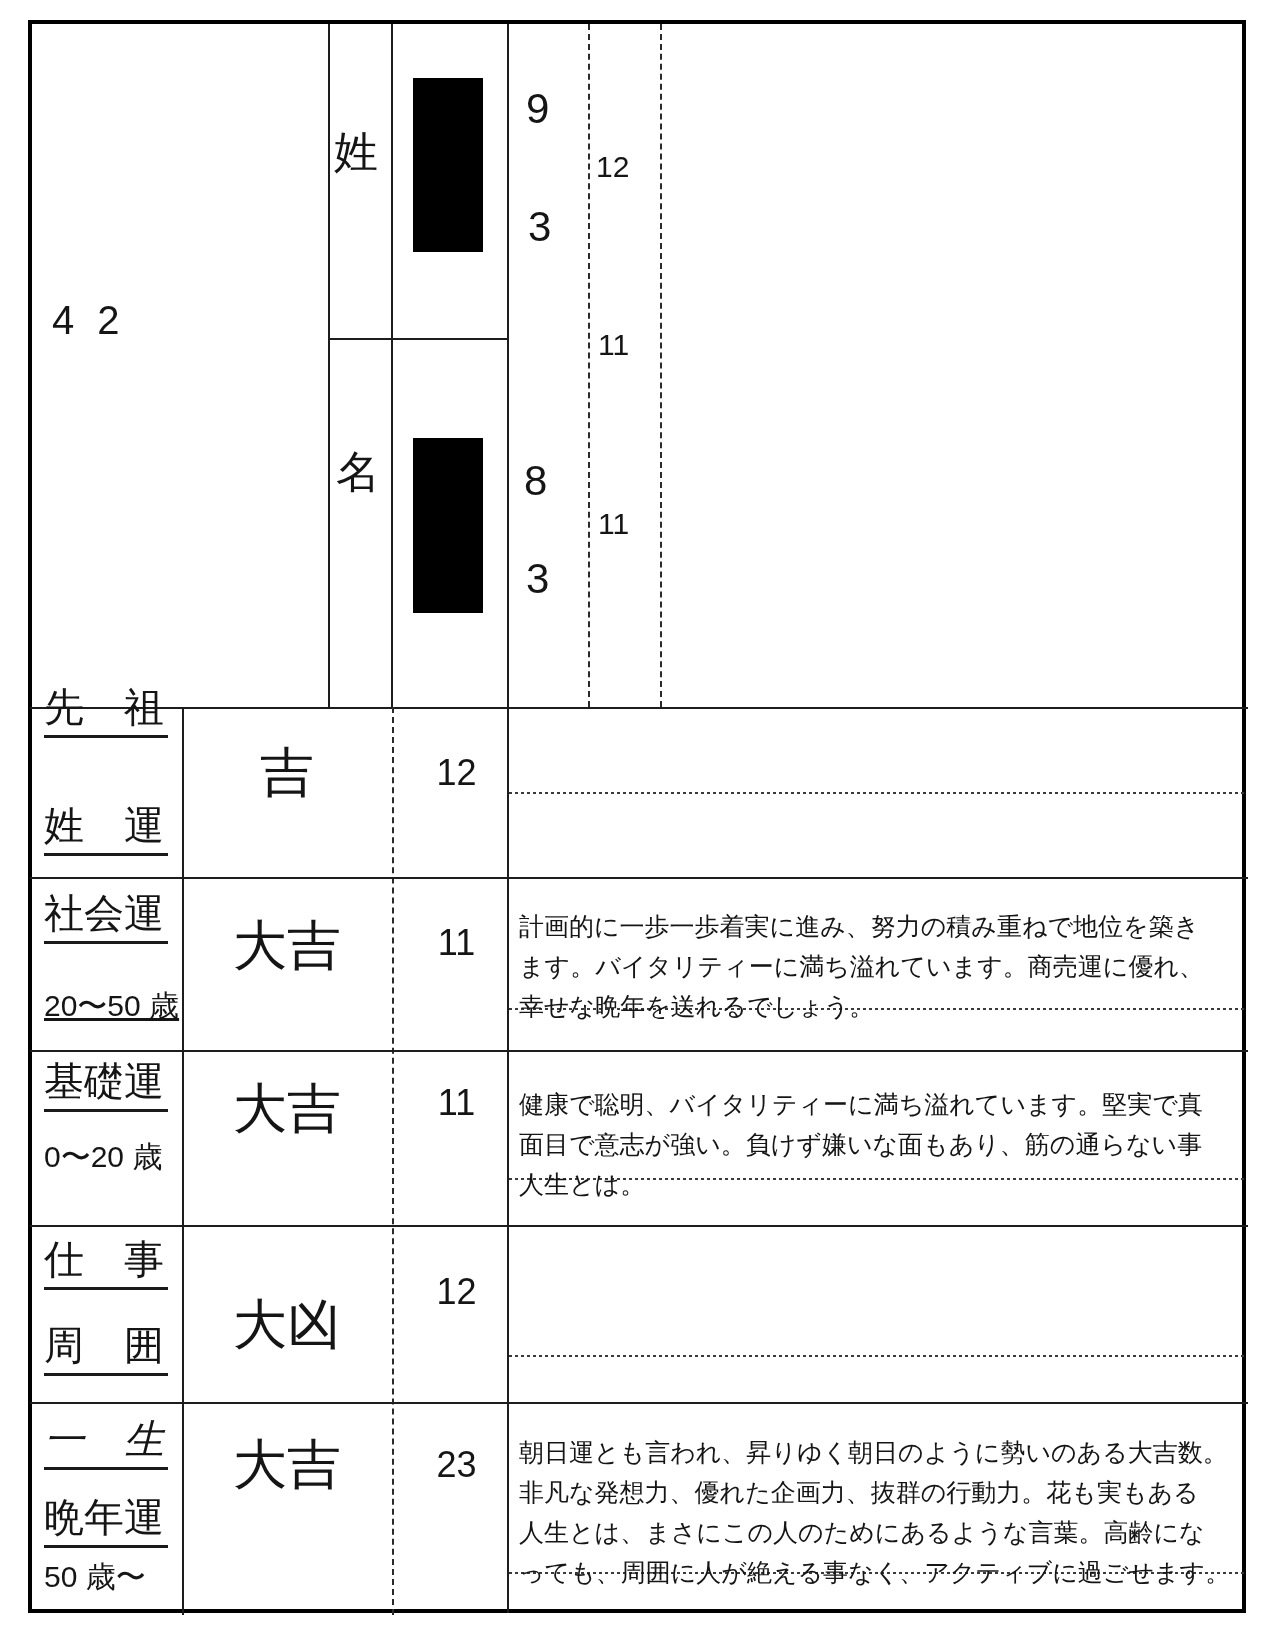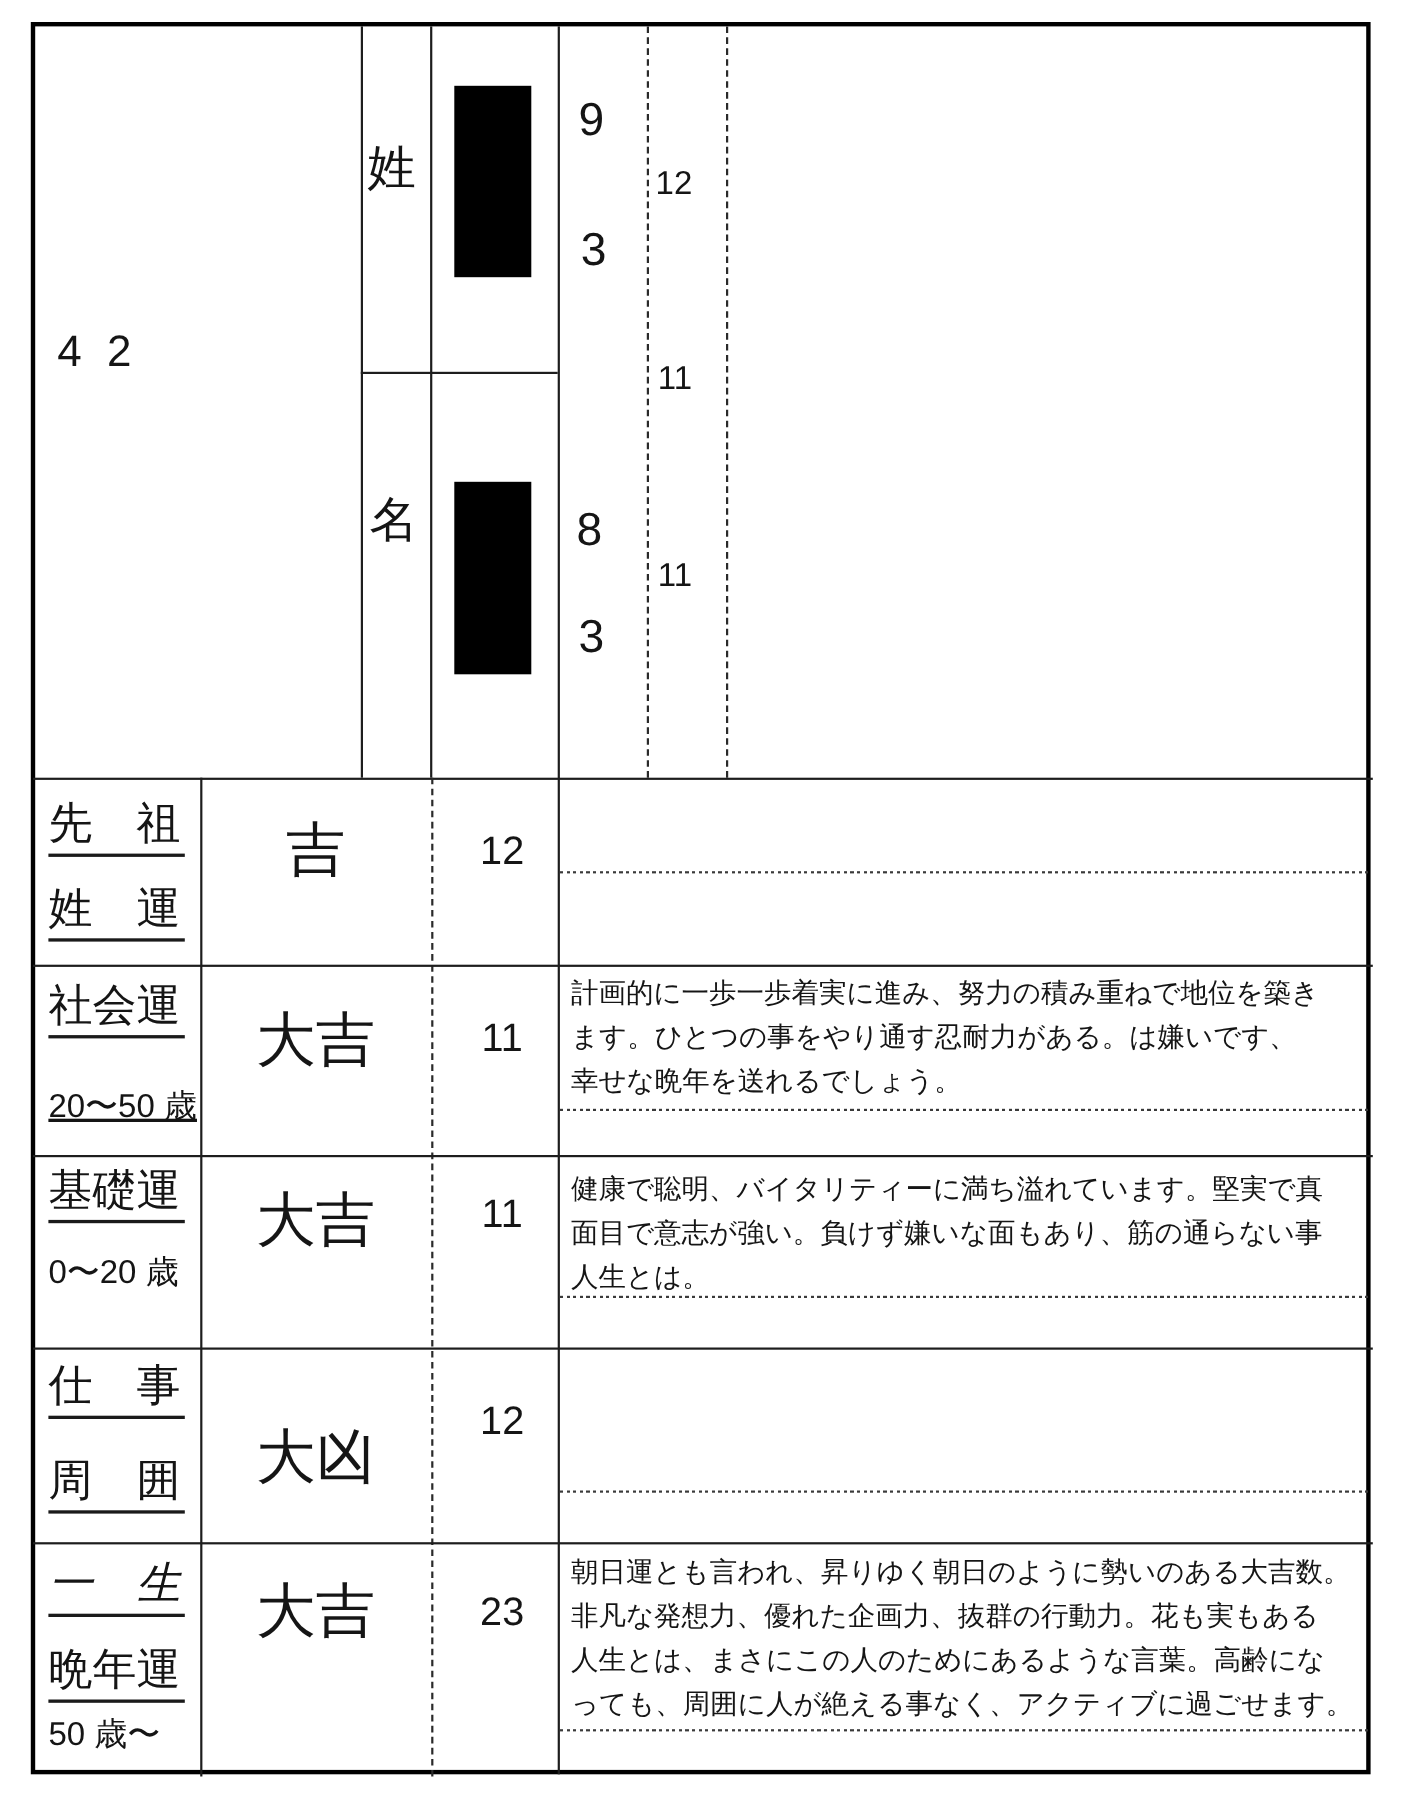--- a/index.html
+++ b/index.html
@@ -21,21 +21,21 @@
   .stroke-num{font-family:"Liberation Sans",sans-serif;font-size:42px;line-height:1;}
   .group-num{font-family:"Liberation Sans",sans-serif;font-size:30px;line-height:1;}
   .corner-num{font-family:"Liberation Sans",sans-serif;font-size:40px;line-height:1;letter-spacing:6px;}
   .row-label{font-size:40px;line-height:1;width:124px;display:inline-block;
              white-space:nowrap;}
   .row-label.u{border-bottom:3px solid #1a1a1a;padding-bottom:7px;}
   .row-sub{font-family:"Liberation Sans",sans-serif;font-size:30px;line-height:1;white-space:nowrap;}
   .grade{font-size:54px;line-height:1;width:210px;text-align:center;display:inline-block;}
   .res-num{font-family:"Liberation Sans",sans-serif;font-size:36px;line-height:1;
            width:115px;text-align:center;display:inline-block;padding-left:14px;box-sizing:border-box;}
-  .desc{font-size:25px;line-height:40px;}
+  .desc{font-size:25px;line-height:40px;margin-top:23px;}
   .desc div{white-space:nowrap;}
 </style>
 </head>
 <body>
 
 <div class="sheet">
 
   <div class="frame"></div>
 
   <div class="vl" style="left:328px;top:24px;height:683px;"></div>
@@ -68,32 +68,32 @@
 
   <span class="abs stroke-num" style="left:526px;top:88px;">9</span>
   <span class="abs stroke-num" style="left:528px;top:206px;">3</span>
   <span class="abs stroke-num" style="left:524px;top:460px;">8</span>
   <span class="abs stroke-num" style="left:526px;top:558px;">3</span>
 
   <span class="abs group-num" style="left:596px;top:152px;">12</span>
   <span class="abs group-num" style="left:598px;top:330px;">11</span>
   <span class="abs group-num" style="left:598px;top:509px;">11</span>
 
-  <span class="abs row-label u" style="left:44px;top:729px;">先　祖</span>
+  <span class="abs row-label u" style="left:44px;top:688px;">先　祖</span>
   <span class="abs row-label u" style="left:44px;top:806px;">姓　運</span>
   <span class="abs grade" style="left:182px;top:746px;">吉</span>
   <span class="abs res-num" style="left:392px;top:755px;">12</span>
 
   <span class="abs row-label u" style="left:44px;top:894px;">社会運</span>
   <span class="abs row-sub" style="left:44px;top:991px;text-decoration:underline;">20〜50 歳</span>
   <span class="abs grade" style="left:182px;top:919px;">大吉</span>
   <span class="abs res-num" style="left:392px;top:925px;">11</span>
   <div class="abs desc" style="left:519px;top:884px;width:716px;">
     <div>計画的に一歩一歩着実に進み、努力の積み重ねで地位を築き</div>
-    <div>ます。ひとつの事をやり通す忍耐力がある。は嫌いです、</div>
+    <div>ます。バイタリティーに満ち溢れています。商売運に優れ、</div>
     <div>幸せな晩年を送れるでしょう。</div>
   </div>
 
   <span class="abs row-label u" style="left:44px;top:1062px;">基礎運</span>
   <span class="abs row-sub" style="left:44px;top:1142px;">0〜20 歳</span>
   <span class="abs grade" style="left:182px;top:1082px;">大吉</span>
   <span class="abs res-num" style="left:392px;top:1085px;">11</span>
   <div class="abs desc" style="left:519px;top:1062px;width:716px;">
     <div>健康で聡明、バイタリティーに満ち溢れています。堅実で真</div>
     <div>面目で意志が強い。負けず嫌いな面もあり、筋の通らない事</div>

